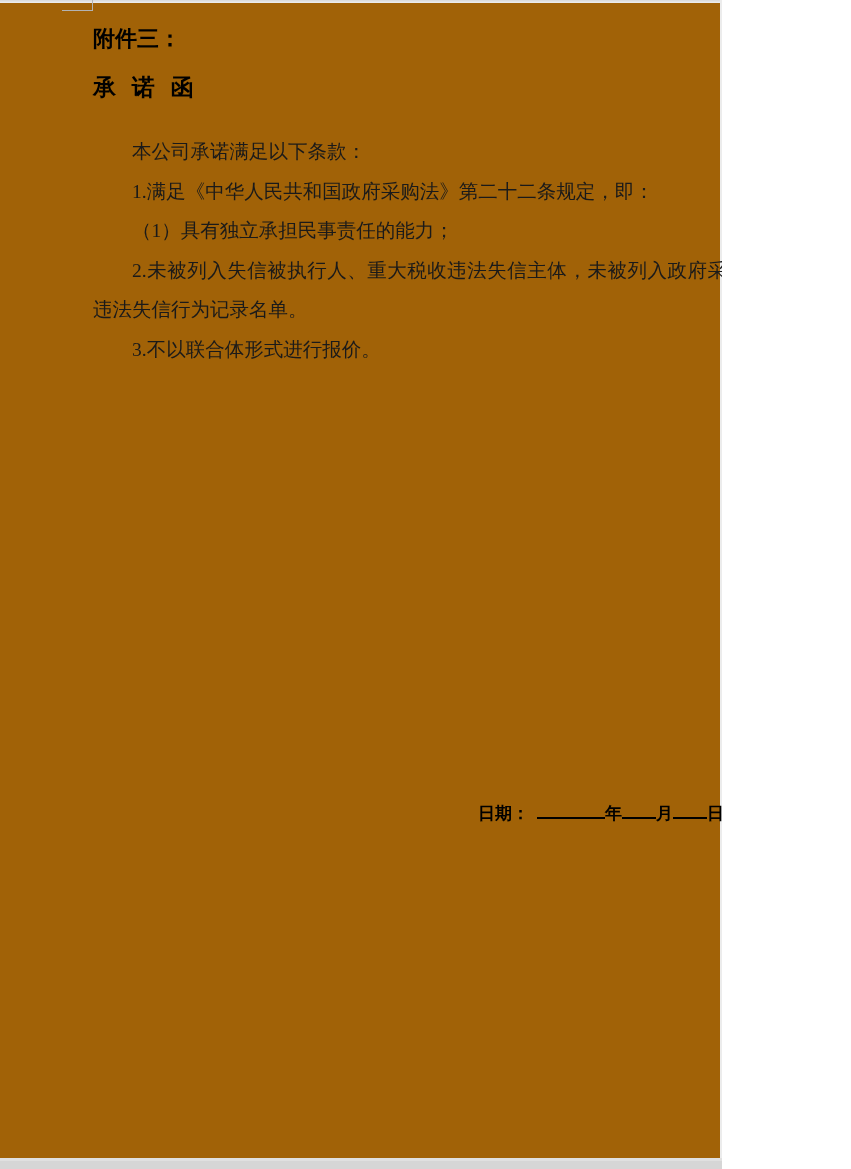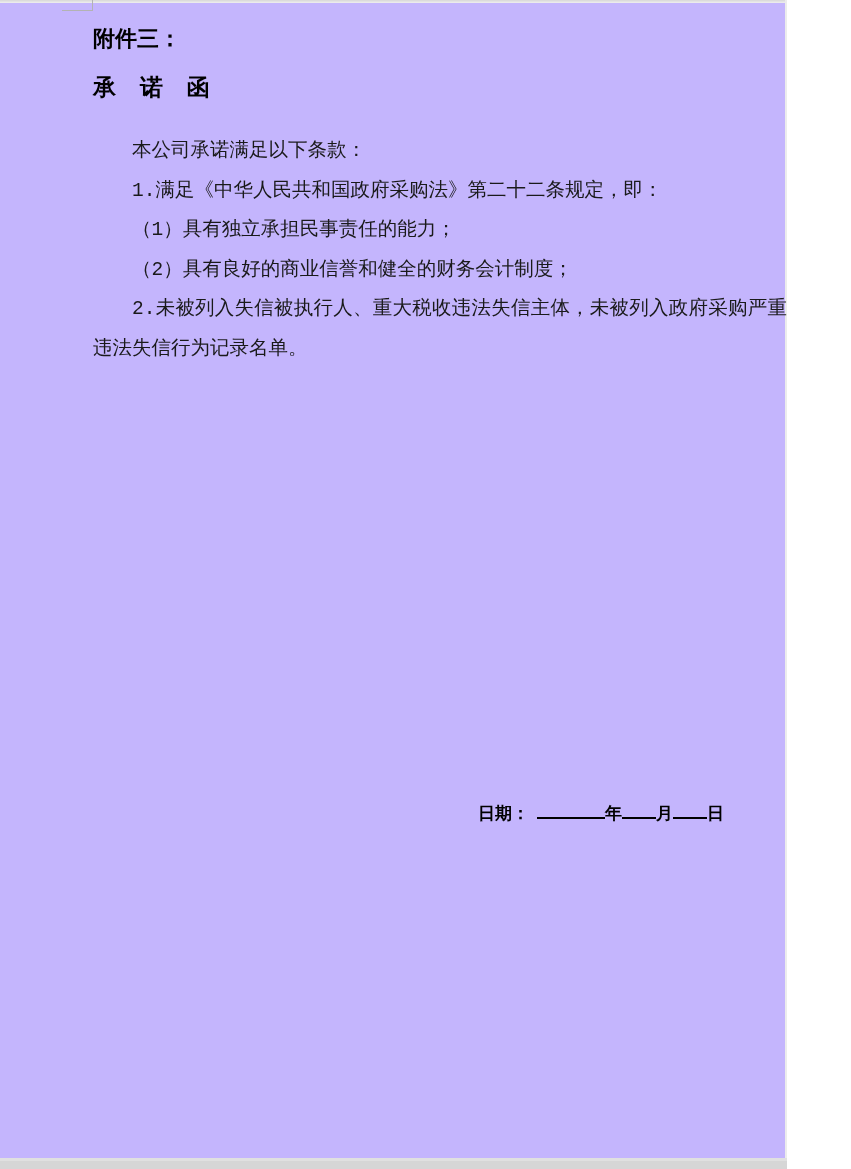--- a/index.html
+++ b/index.html
@@ -1,21 +1,21 @@
 <!DOCTYPE html>
 <html><head>
 <meta charset="utf-8">
 <style>
   html,body { margin:0; padding:0; background:#ffffff; }
   .page {
     position:relative;
-    width:787px; height:1169px;
-    background:#c4b5fd;
+    width:722px; height:1169px;
+    background:#a16207;
     overflow:hidden;
-    font-family:Liberation Mono, monospace;
+    font-family:Liberation Serif, serif;
     color:#1a1a1a;
   }
   
   .top-edge {
     position:absolute; left:0; top:0; width:851px; height:3px;
     background:linear-gradient(#d7d7d7,#efefef);
   }
   .right-edge {
     position:absolute; right:0; top:0; width:2px; height:1160px;
     background:#ececec;
@@ -89,22 +89,22 @@
   <div class="mark mark-tr-h"></div>
 
   <div class="attachment-label">附件三：</div>
 
   <div class="doc-title">承 诺 函</div>
 
   <div class="body-text">
     <p>本公司承诺满足以下条款：</p>
     <p>1.满足《中华人民共和国政府采购法》第二十二条规定，即：</p>
     <p>（1）具有独立承担民事责任的能力；</p>
-    <p>（2）具有良好的商业信誉和健全的财务会计制度；</p>
     <p>2.未被列入失信被执行人、重大税收违法失信主体，未被列入政府采购严重违法失信行为记录名单。</p>
+    <p>3.不以联合体形式进行报价。</p>
   </div>
 
 
   <div class="sig-date">
     <span>日期：</span><span class="blank blank-year"></span><span>年</span><span class="blank blank-month"></span><span>月</span><span class="blank blank-day"></span><span>日</span>
   </div>
 
 </div>
 
 </body></html>

